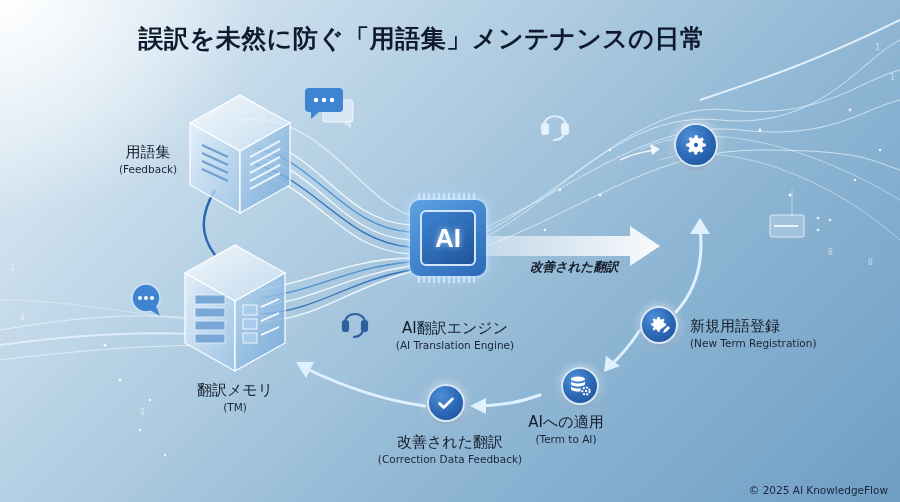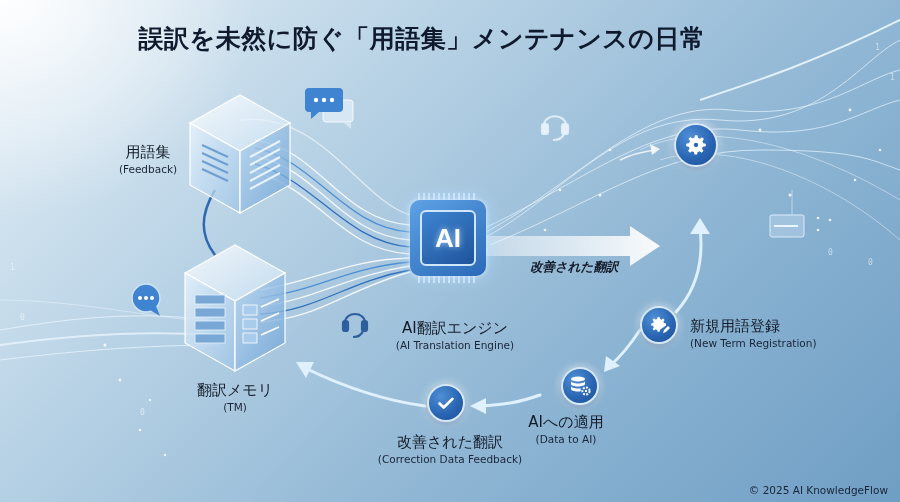--- a/index.html
+++ b/index.html
@@ -290,21 +290,21 @@
     <svg width="24" height="24" viewBox="0 0 24 24">
       <ellipse cx="10" cy="5" rx="7" ry="2.5" fill="#ffffff"></ellipse>
       <path d="M3 7v3c0 1.4 3.1 2.5 7 2.5s7-1.1 7-2.5V7c0 1.4-3.1 2.5-7 2.5S3 8.4 3 7z" fill="#ffffff"></path>
       <path d="M3 12v3c0 1.4 3.1 2.5 7 2.5 1 0 1.9-.1 2.7-.2v-3.1c-.8.2-1.7.3-2.7.3-3.9 0-7-1.1-7-2.5z" fill="#ffffff"></path>
       <circle cx="18" cy="17" r="3.6" fill="none" stroke="#ffffff" stroke-width="2" stroke-dasharray="2 1.3"></circle>
       <circle cx="18" cy="17" r="1.2" fill="#ffffff"></circle>
     </svg>
   </div>
   <div class="label" style="left:511px;top:412px;width:110px;">
     <div class="jp">AIへの適用</div>
-    <div class="en">(Data to AI)</div>
+    <div class="en">(Term to AI)</div>
   </div>
 
   <div class="circle-icon" style="left:427px;top:384px;">
     <svg width="22" height="22" viewBox="0 0 24 24">
       <path d="M5 12.5l4.5 4.5L19 7.5" fill="none" stroke="#ffffff" stroke-width="3" stroke-linecap="round" stroke-linejoin="round"></path>
     </svg>
   </div>
   <div class="label" style="left:370px;top:432px;width:160px;">
     <div class="jp">改善された翻訳</div>
     <div class="en">(Correction Data Feedback)</div>

